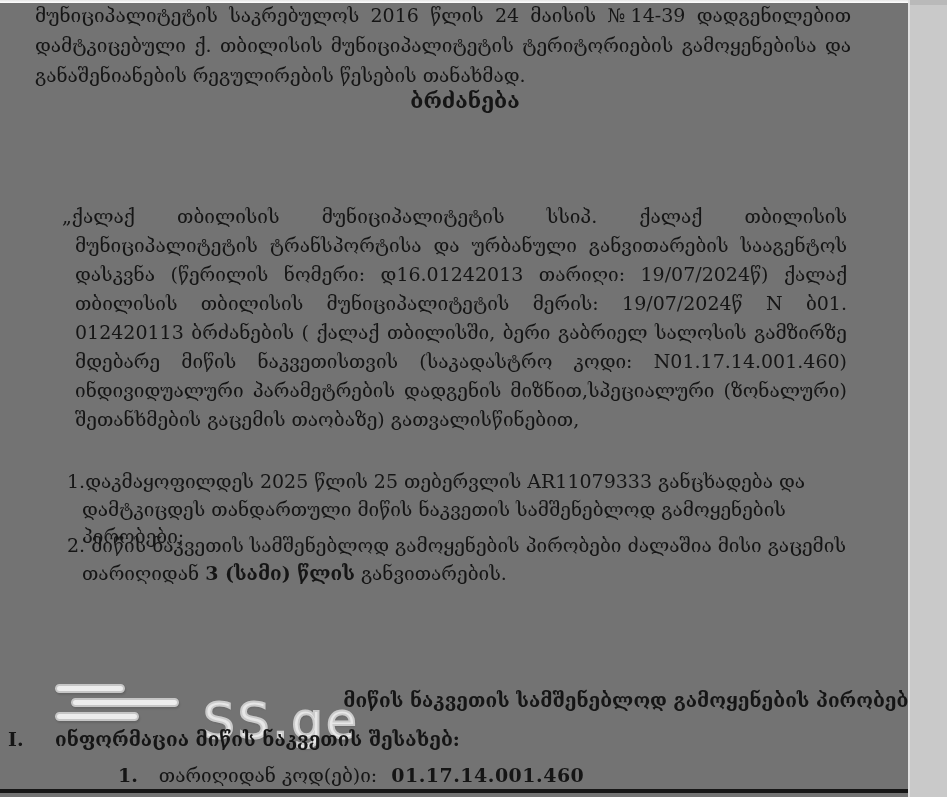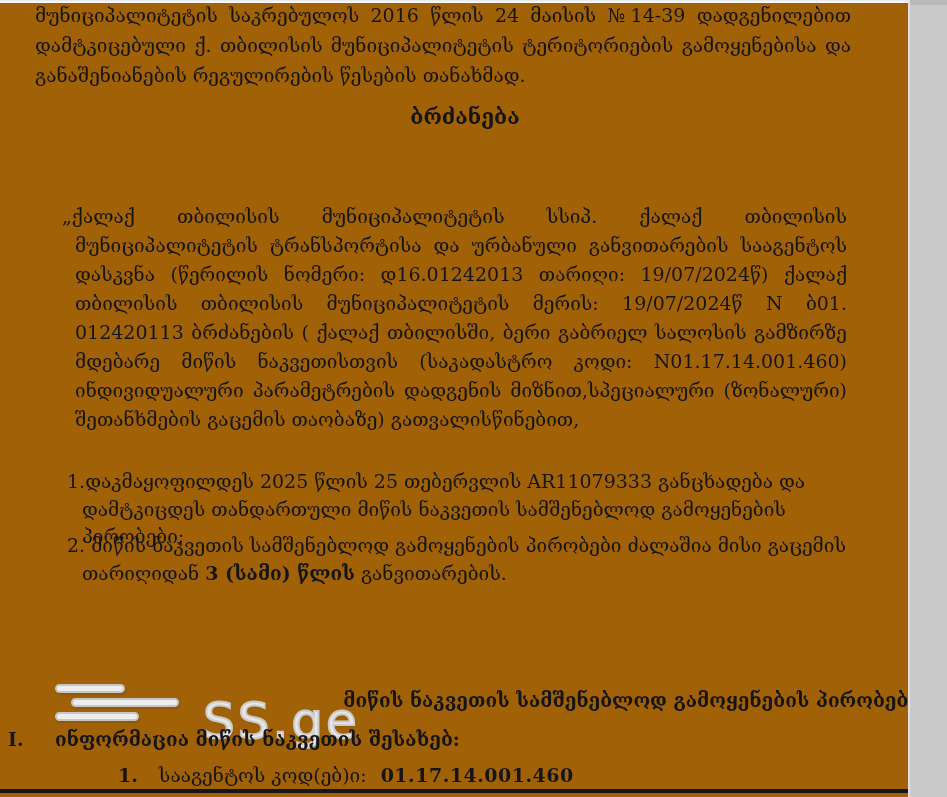--- a/index.html
+++ b/index.html
@@ -6,21 +6,21 @@
   html, body { background: #ffffff; }
   body {
     font-family: "DejaVu Serif", "DejaVu Sans", serif;
     color: #151515;
     width: 947px;
   }
   .page {
     position: relative;
     width: 947px;
     height: 797px;
-    background: #a16207;
+    background: #737373;
     overflow: hidden;
   }
   .abs { position: absolute; }
   .txt {
     font-size: 19px;
     line-height: 29px;
     color: #151515;
     z-index: 2;
   }
   .top-fade {
@@ -31,21 +31,20 @@
   .intro {
     left: 35px; top: 0px; width: 816px;
     text-align: justify;
     line-height: 30px;
   }
   .order-title {
     left: 0; top: 86px; width: 930px;
     text-align: center;
     font-weight: bold;
     font-size: 21px;
-    margin-top: 16px;
   }
   .preamble {
     left: 62px; top: 202px; width: 785px;
     padding-left: 13px; text-indent: -13px;
     text-align: justify;
     line-height: 29px;
   }
   .item {
     left: 67px; width: 792px;
     padding-left: 15px; text-indent: -15px;
@@ -167,21 +166,21 @@
     <span>მიწის ნაკვეთის სამშენებლოდ გამოყენების პირობები</span>
   </div>
 
   <div class="abs txt section-line">
     <span class="numeral">I.</span>
     <span class="title">ინფორმაცია მიწის ნაკვეთის შესახებ:</span>
   </div>
 
   <div class="abs txt cadastral-line">
     <span class="num">1.</span>
-    <span class="lbl">სააგენტოს კოდ(ებ)ი:</span>
+    <span class="lbl">თარიღიდან კოდ(ებ)ი:</span>
     <span class="code">01.17.14.001.460</span>
   </div>
 
   <div class="abs bottom-divider"></div>
 
   <div class="abs side-panel">
     <div class="side-panel-top"></div>
   </div>
 
 </div>

